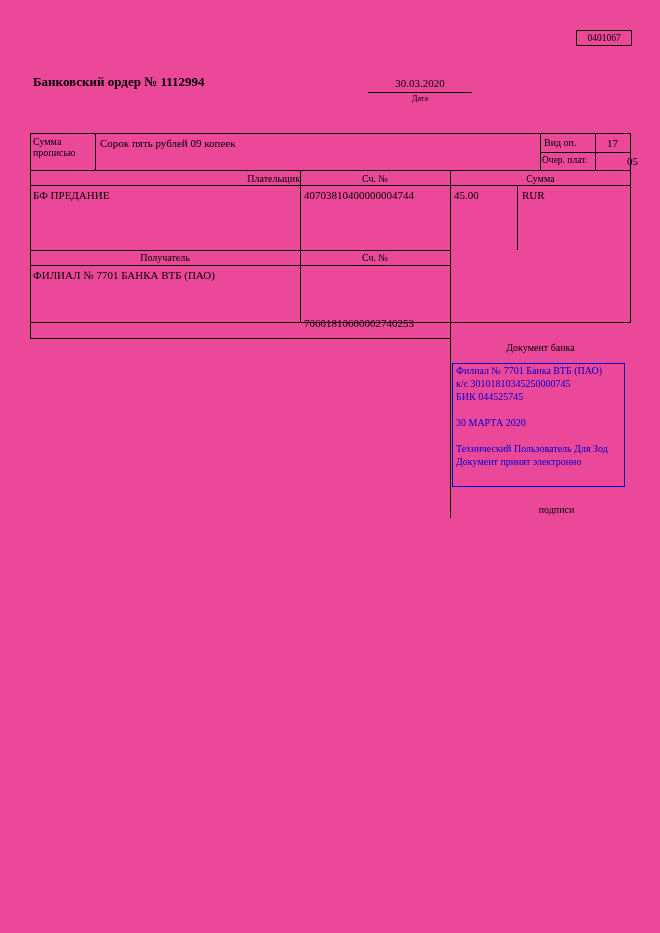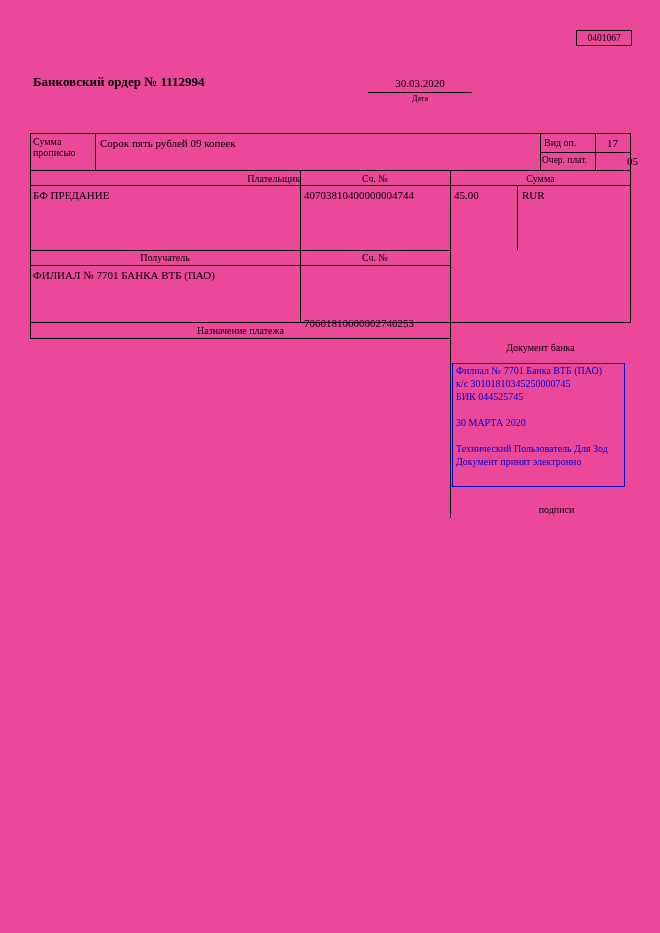--- a/index.html
+++ b/index.html
@@ -78,21 +78,20 @@
     <div class="abs val" style="left:274px;top:56px;">40703810400000004744</div>
     <div class="abs val" style="left:424px;top:56px;">45.00</div>
     <div class="abs val" style="left:492px;top:56px;">RUR</div>
 
     <div class="abs hdr center" style="left:0;top:119px;width:270px;">Получатель</div>
     <div class="abs hdr center" style="left:270px;top:119px;width:150px;">Сч. №</div>
 
     <div class="abs val" style="left:3px;top:136px;">ФИЛИАЛ № 7701 БАНКА ВТБ (ПАО)</div>
     <div class="abs val" style="left:274px;top:136px;margin-top:48px;">70601810600002740253</div>
 
-    <div class="abs hdr center" style="left:0;top:192px;width:421px;">Назначение платежа</div>
     <div class="abs hdr center" style="left:420px;top:209px;width:181px;">Документ банка</div>
 
 
     <div class="stamp" style="color: rgb(0, 0, 205); border-color: rgb(0, 0, 205);">
       <div class="stamp-line">Филиал № 7701 Банка ВТБ (ПАО)</div>
       <div class="stamp-line">к/с 30101810345250000745</div>
       <div class="stamp-line">БИК 044525745</div>
       <div class="stamp-line"></div>
       <div class="stamp-line">30 МАРТА 2020</div>
       <div class="stamp-line"></div>

